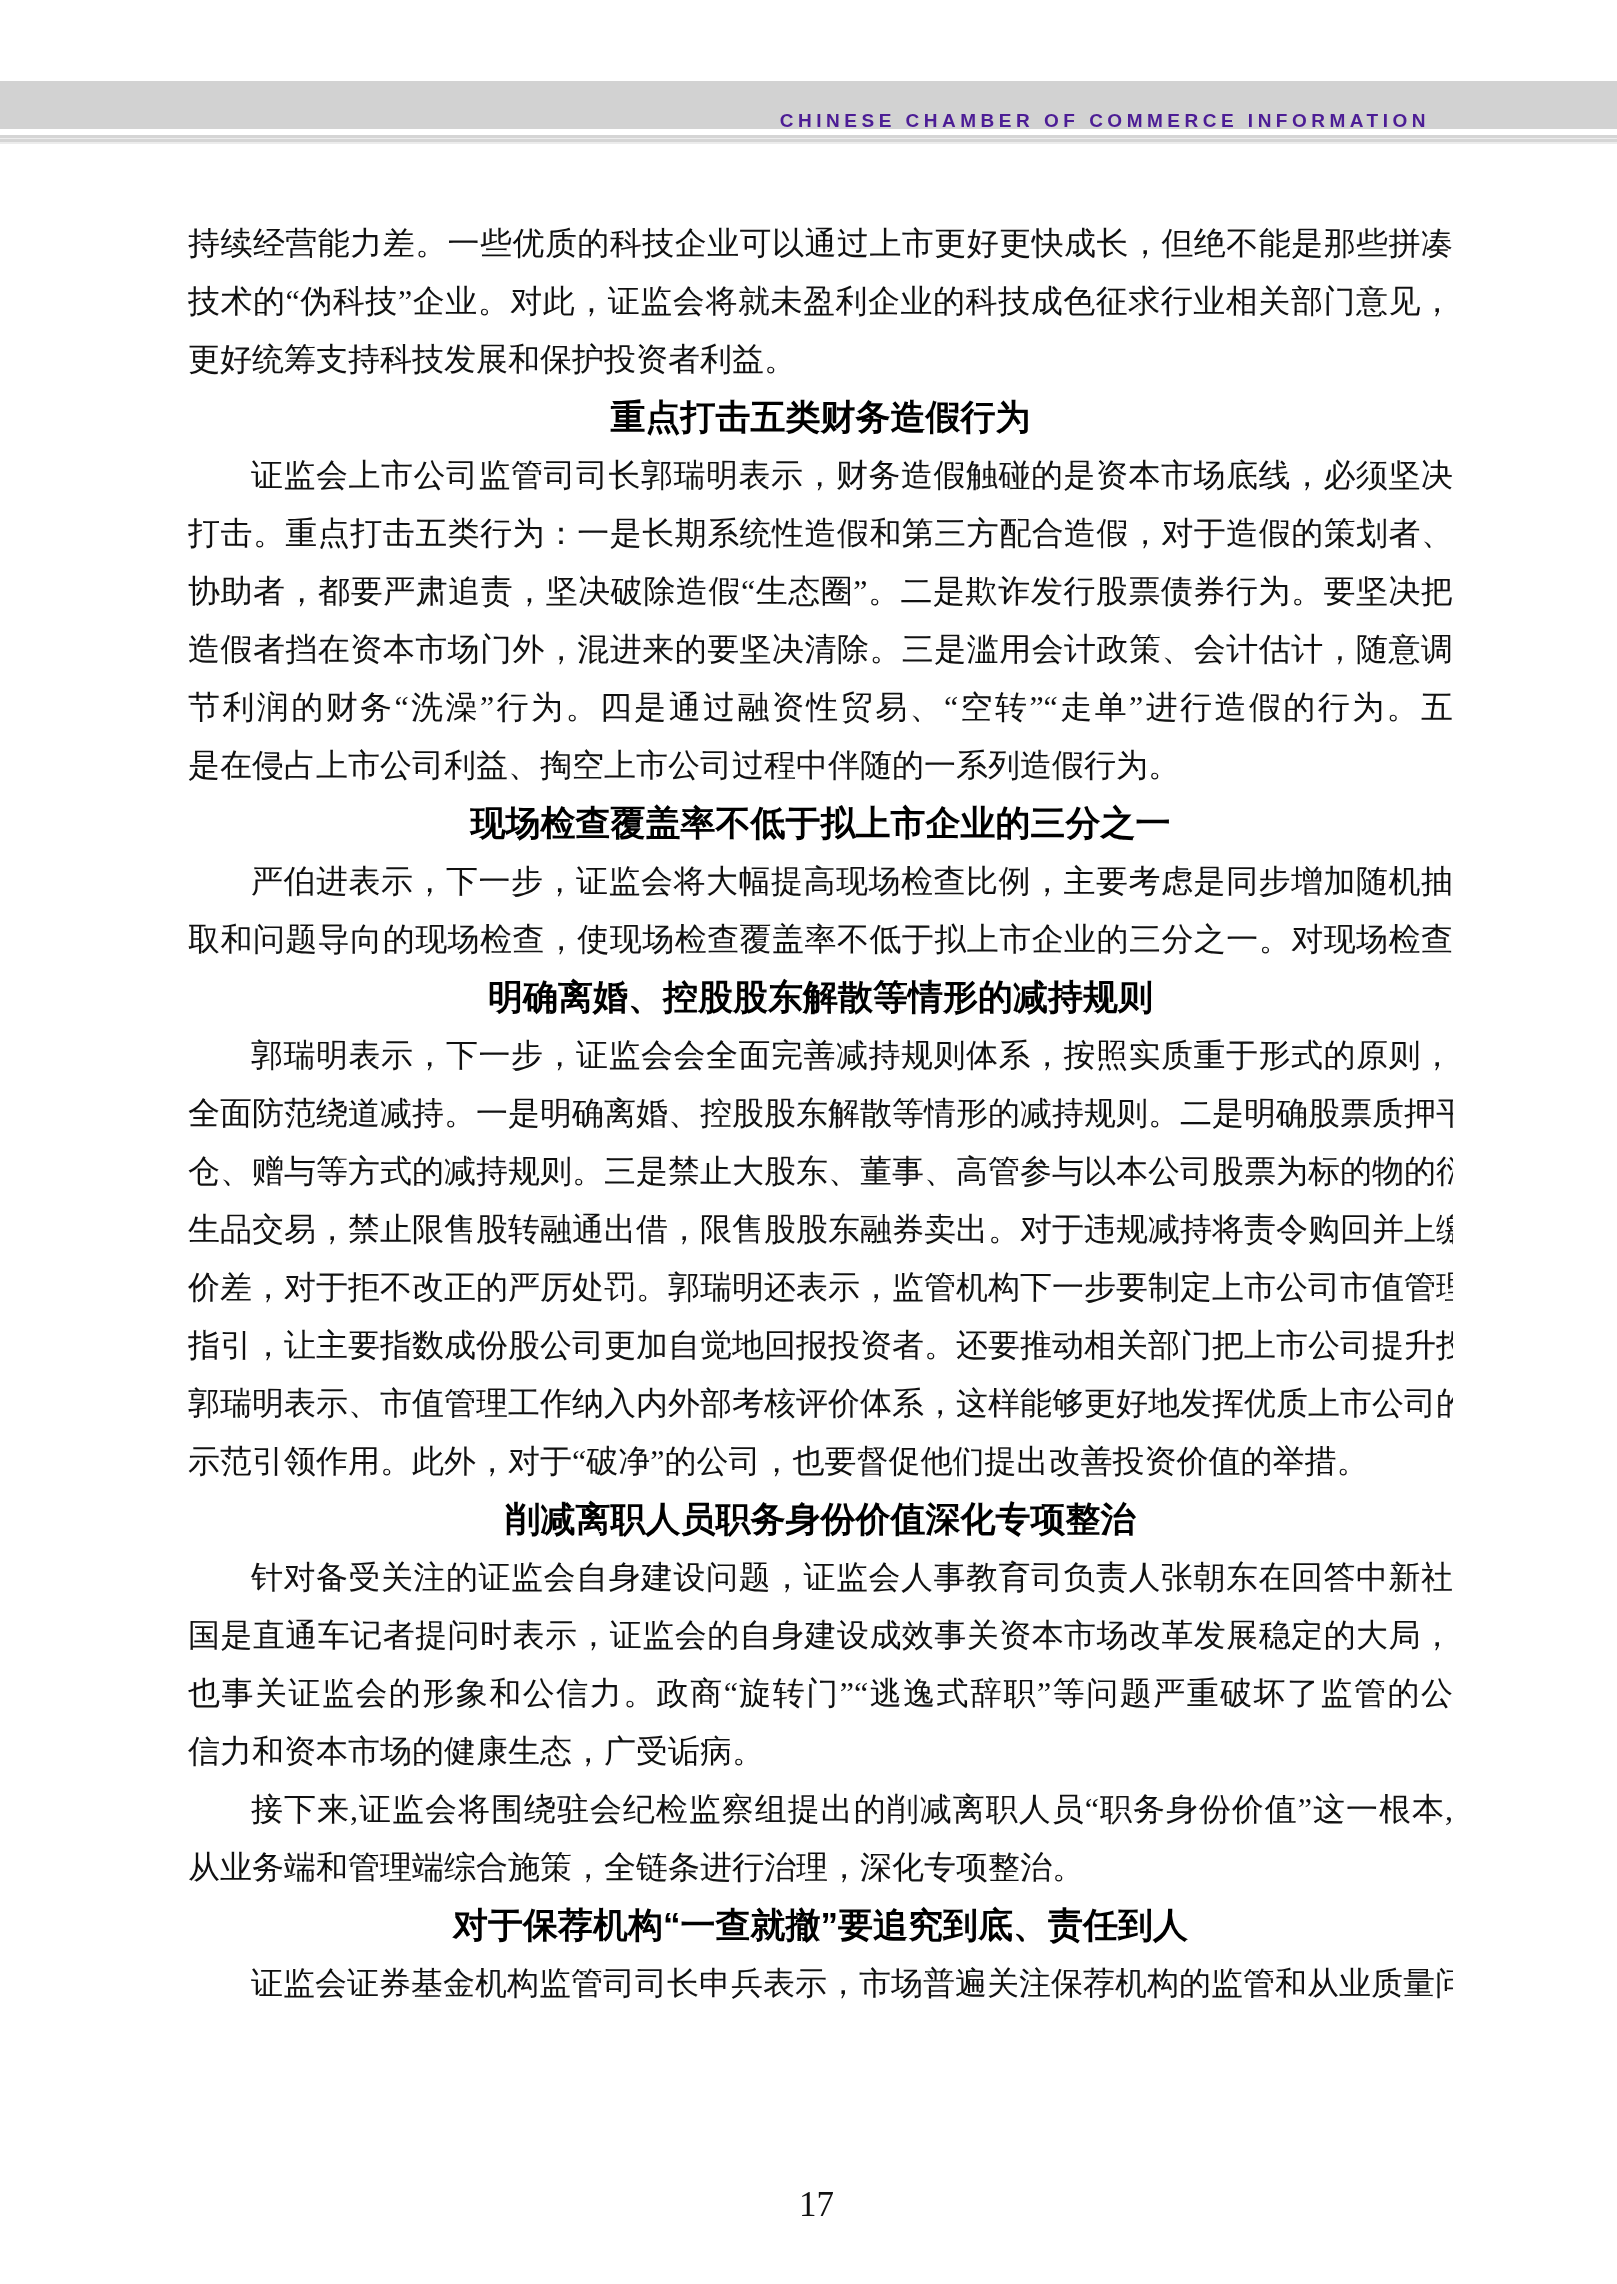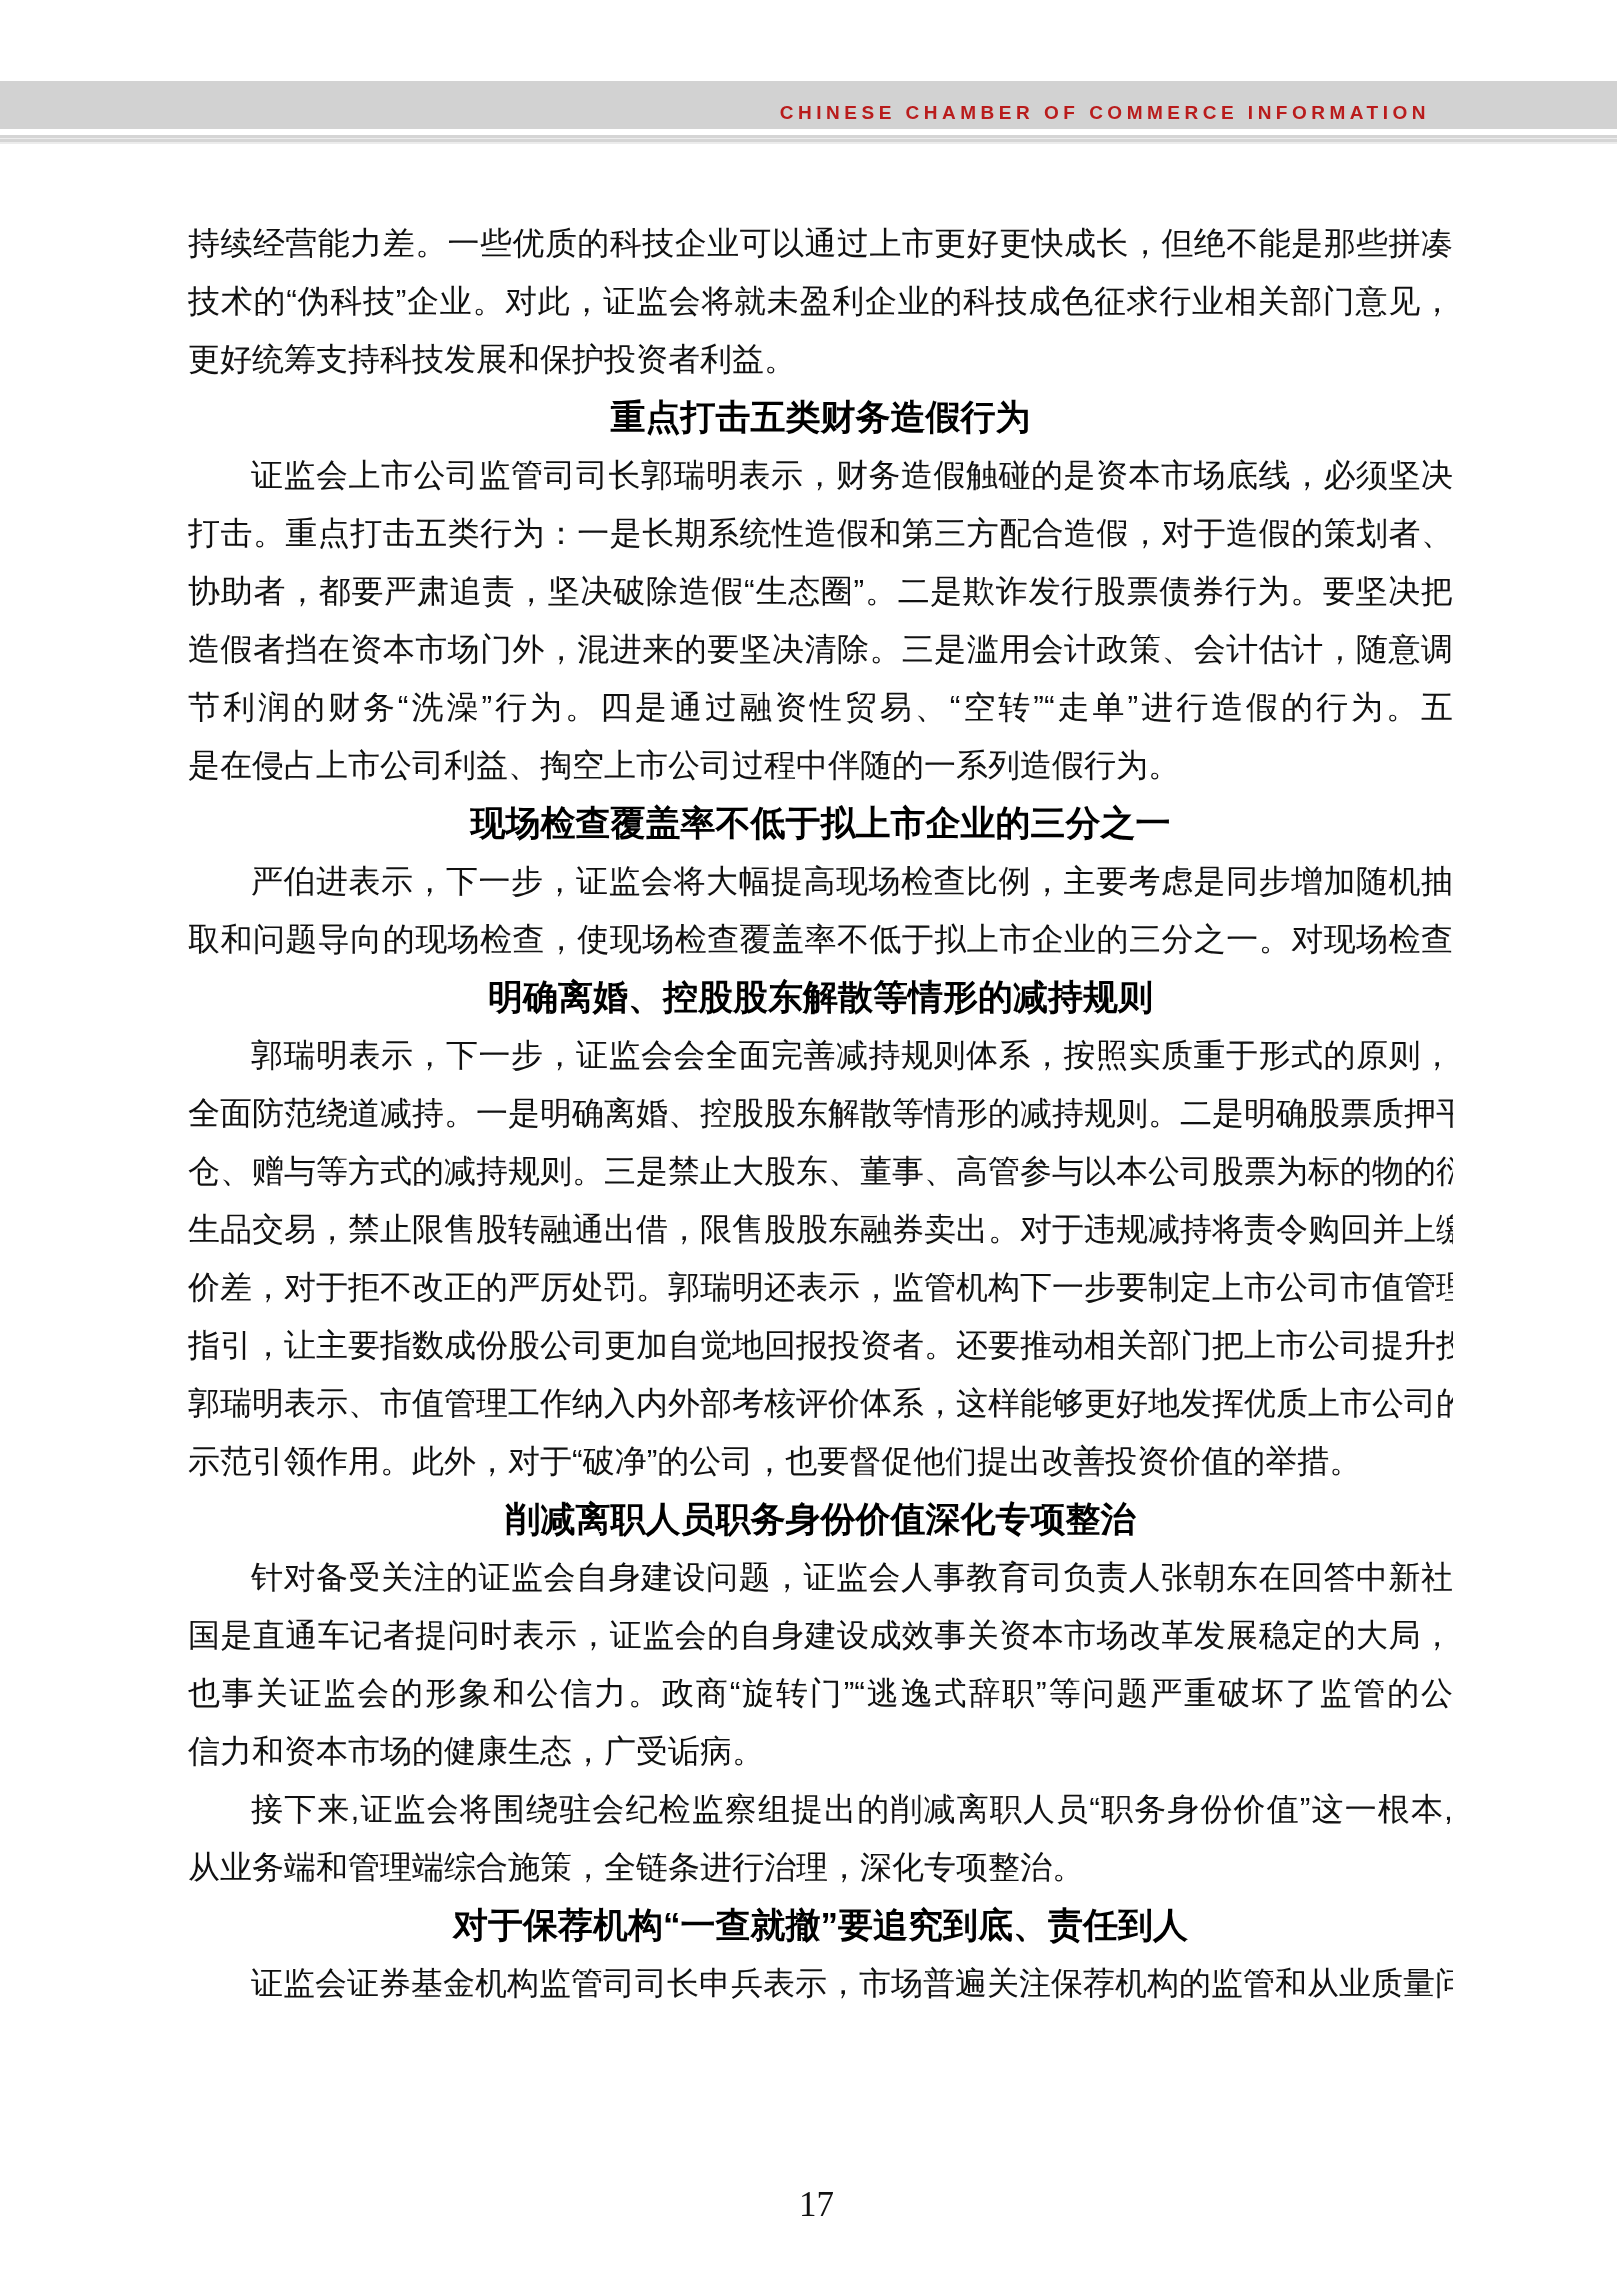--- a/index.html
+++ b/index.html
@@ -6,39 +6,39 @@
   body{
     width:1617px;height:2284px;position:relative;background:#ffffff;overflow:hidden;
     font-family:"Liberation Serif","DejaVu Serif",serif;
   }
   
   .banner{
     position:absolute;left:0;top:81px;width:1617px;height:48px;
     background:#d2d2d2;
   }
   .banner-title{
-    position:absolute;right:187px;top:8px;height:48px;line-height:48px;
+    position:absolute;right:187px;top:16px;height:48px;line-height:48px;
     font-family:"Liberation Sans","DejaVu Sans",sans-serif;
-    font-size:19px;font-weight:bold;letter-spacing:4.5px;color:#b91c1c;
+    font-size:19px;font-weight:bold;letter-spacing:4.5px;color:#4c1d95;
     white-space:nowrap;
     margin-left:47px;
   }
   
   .stripes{
     position:absolute;left:0;top:135px;width:1617px;height:9px;
     background:repeating-linear-gradient(180deg,#d5d5d5 0px,#d5d5d5 3px,#ececec 3px,#ececec 4.5px);
   }
   
   .doc-body{
     position:absolute;left:188px;top:214px;width:1265px;
   }
   .line{
     height:58px;line-height:58px;overflow:hidden;
     font-size:32px;color:#111111;white-space:nowrap;
-    font-family:Liberation Sans, sans-serif;
+    font-family:Liberation Serif, serif;
   }
   .justify{
     text-align:justify;text-align-last:justify;text-justify:inter-ideograph;
   }
   .justify-indent{
     text-align:justify;text-align-last:justify;text-justify:inter-ideograph;
     text-indent:63px;
   }
   .plain{text-align:left;}
   .heading{

